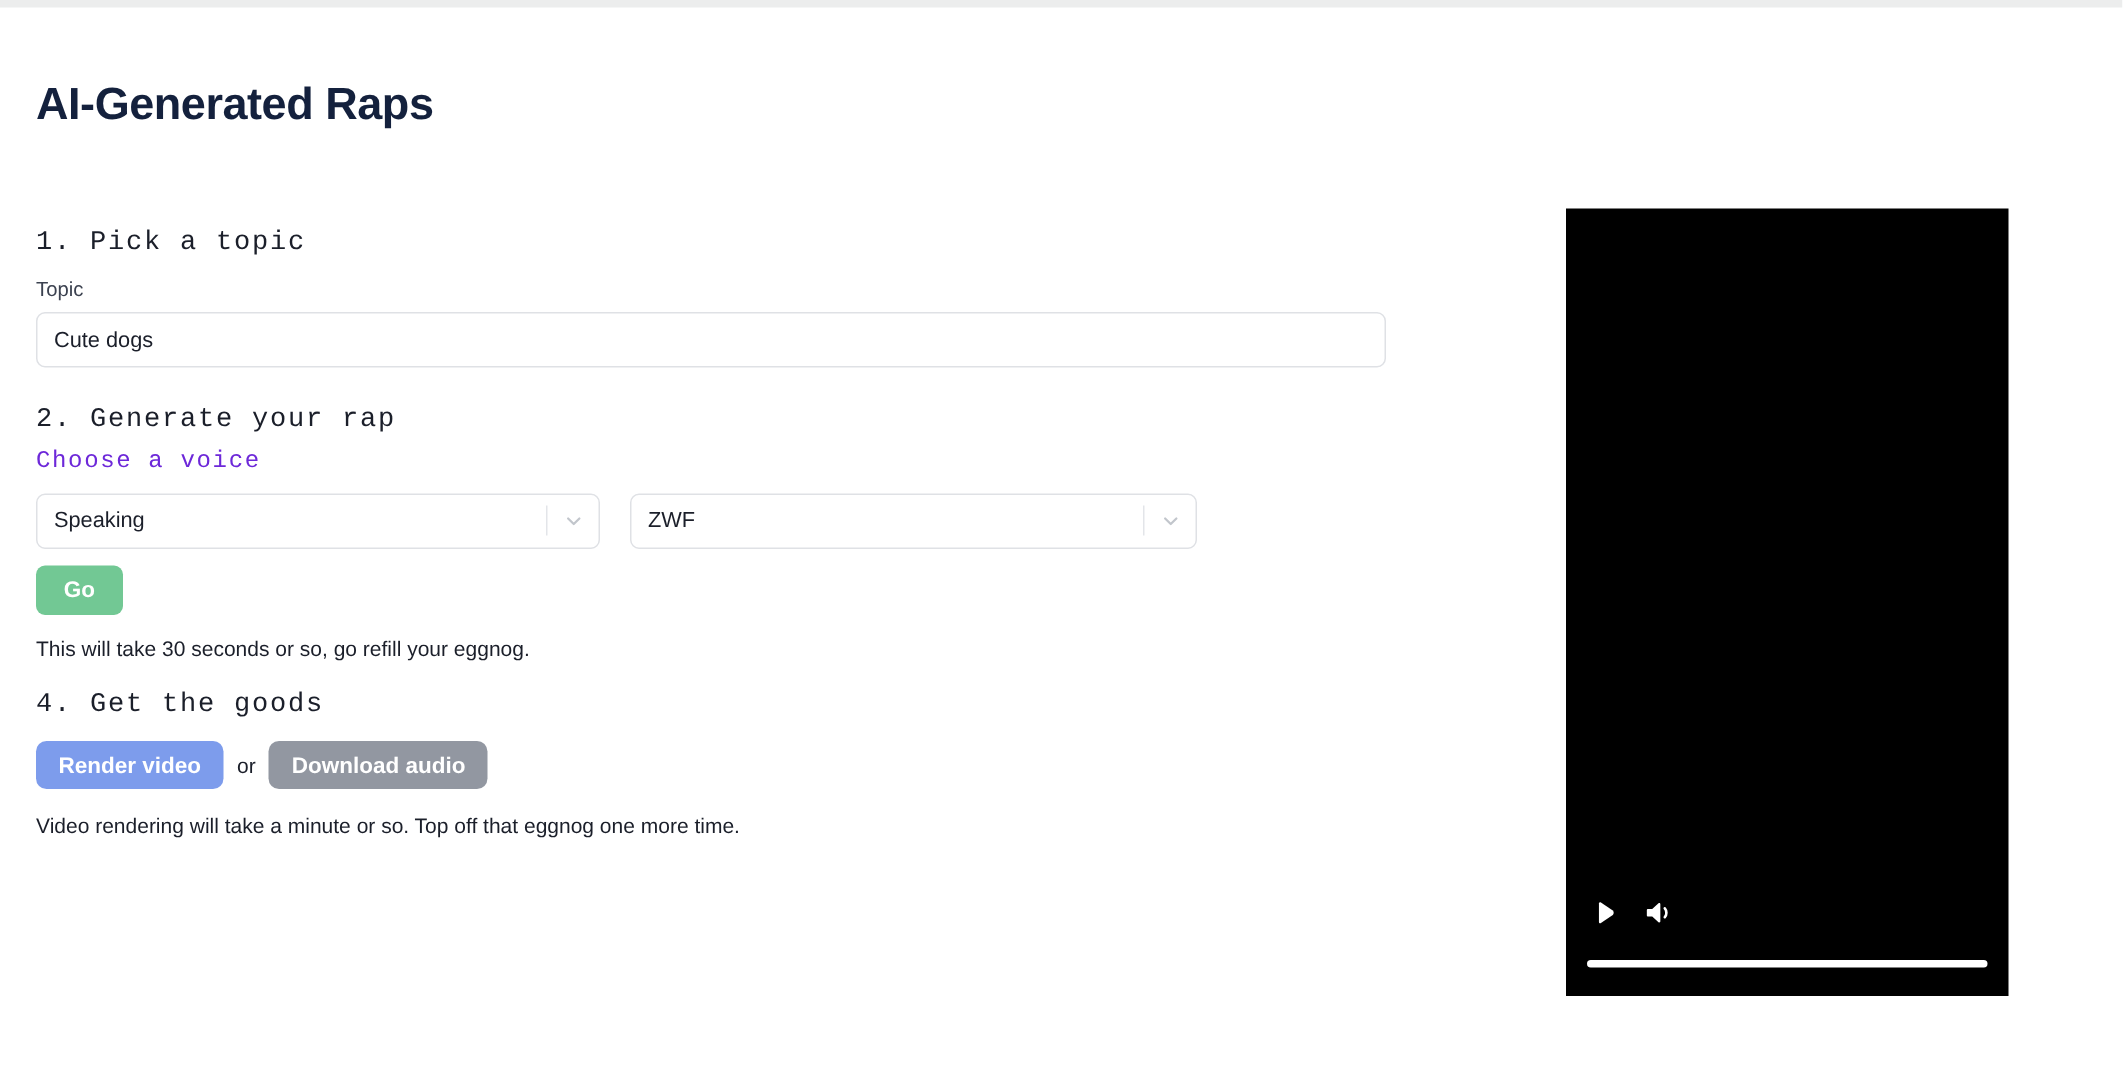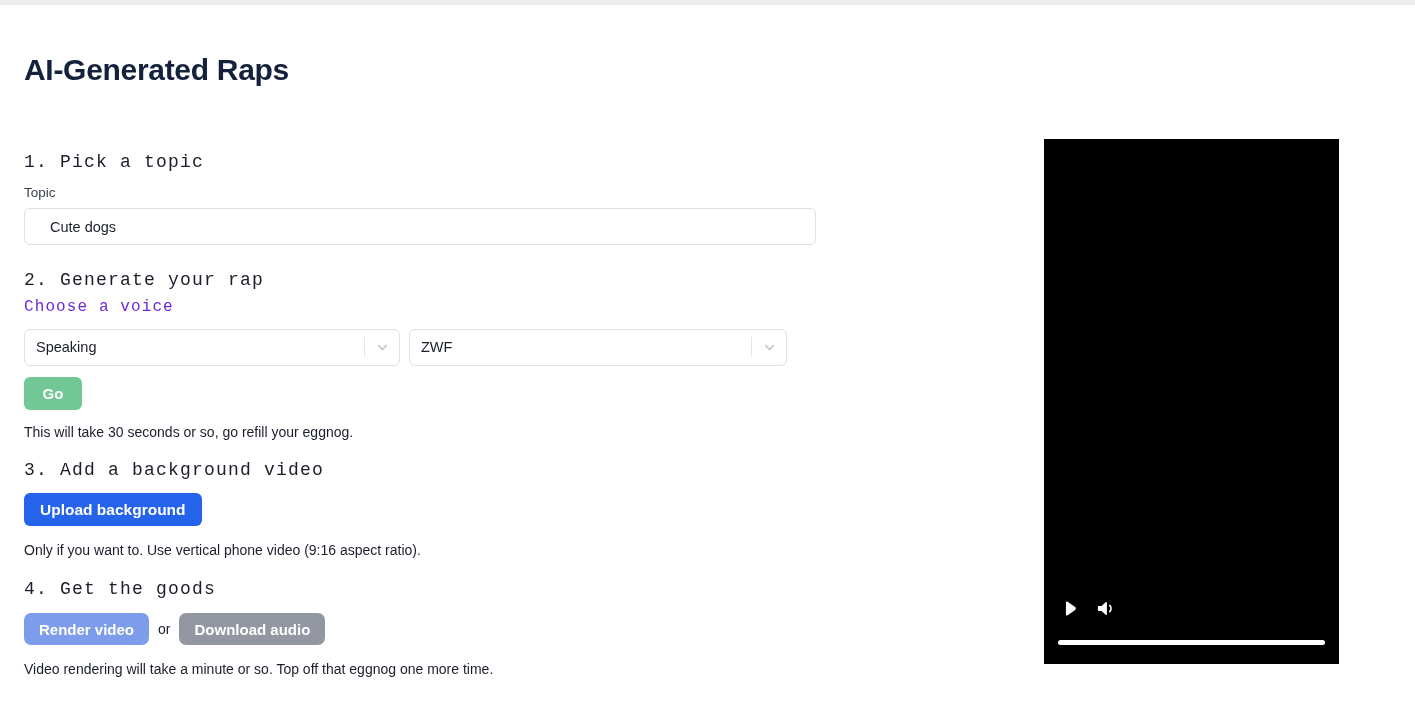--- a/index.html
+++ b/index.html
@@ -80,36 +80,36 @@
 
   .helper-text {
     font-size: 14px;
     color: #1b1f2a;
     line-height: 1.45;
     margin: 0;
   }
 
   
   .text-input {
-    width: 792px;
+    width: 900px;
     height: 37px;
     border: 1px solid #dfe1e5;
     border-radius: 6px;
     background: #ffffff;
     font-family: "Liberation Sans", sans-serif;
     font-size: 14.5px;
     color: #1b1f2a;
-    padding: 0 25px;
+    padding: 0 11px;
     outline: none;
     display: block;
   }
 
   .selects-row {
     display: flex;
-    gap: 5px;
+    gap: 16px;
     align-items: flex-start;
   }
 
   .select-wrap {
     position: relative;
     height: 37px;
     border: 1px solid #dfe1e5;
     border-radius: 6px;
     background: #ffffff;
     display: flex;
@@ -312,29 +312,20 @@
 
       </div>
 
       <div class="mt-go">
         <button class="btn btn-go">Go</button>
       </div>
 
       <div class="helper-text mt-helper1">This will take 30 seconds or so, go refill your eggnog.</div>
     </div>
 
-    <div class="mt-step3">
-      <div class="step-heading">3. Add a background video</div>
-
-      <div class="mt-upload">
-        <button class="btn btn-upload">Upload background</button>
-      </div>
-
-      <div class="helper-text mt-helper2">Only if you want to. Use vertical phone video (9:16 aspect ratio).</div>
-    </div>
 
     <div class="mt-step4">
       <div class="step-heading">4. Get the goods</div>
 
       <div class="goods-row mt-goods">
         <button class="btn btn-render">Render video</button>
         <span class="or-text">or</span>
         <button class="btn btn-download">Download audio</button>
       </div>
 

